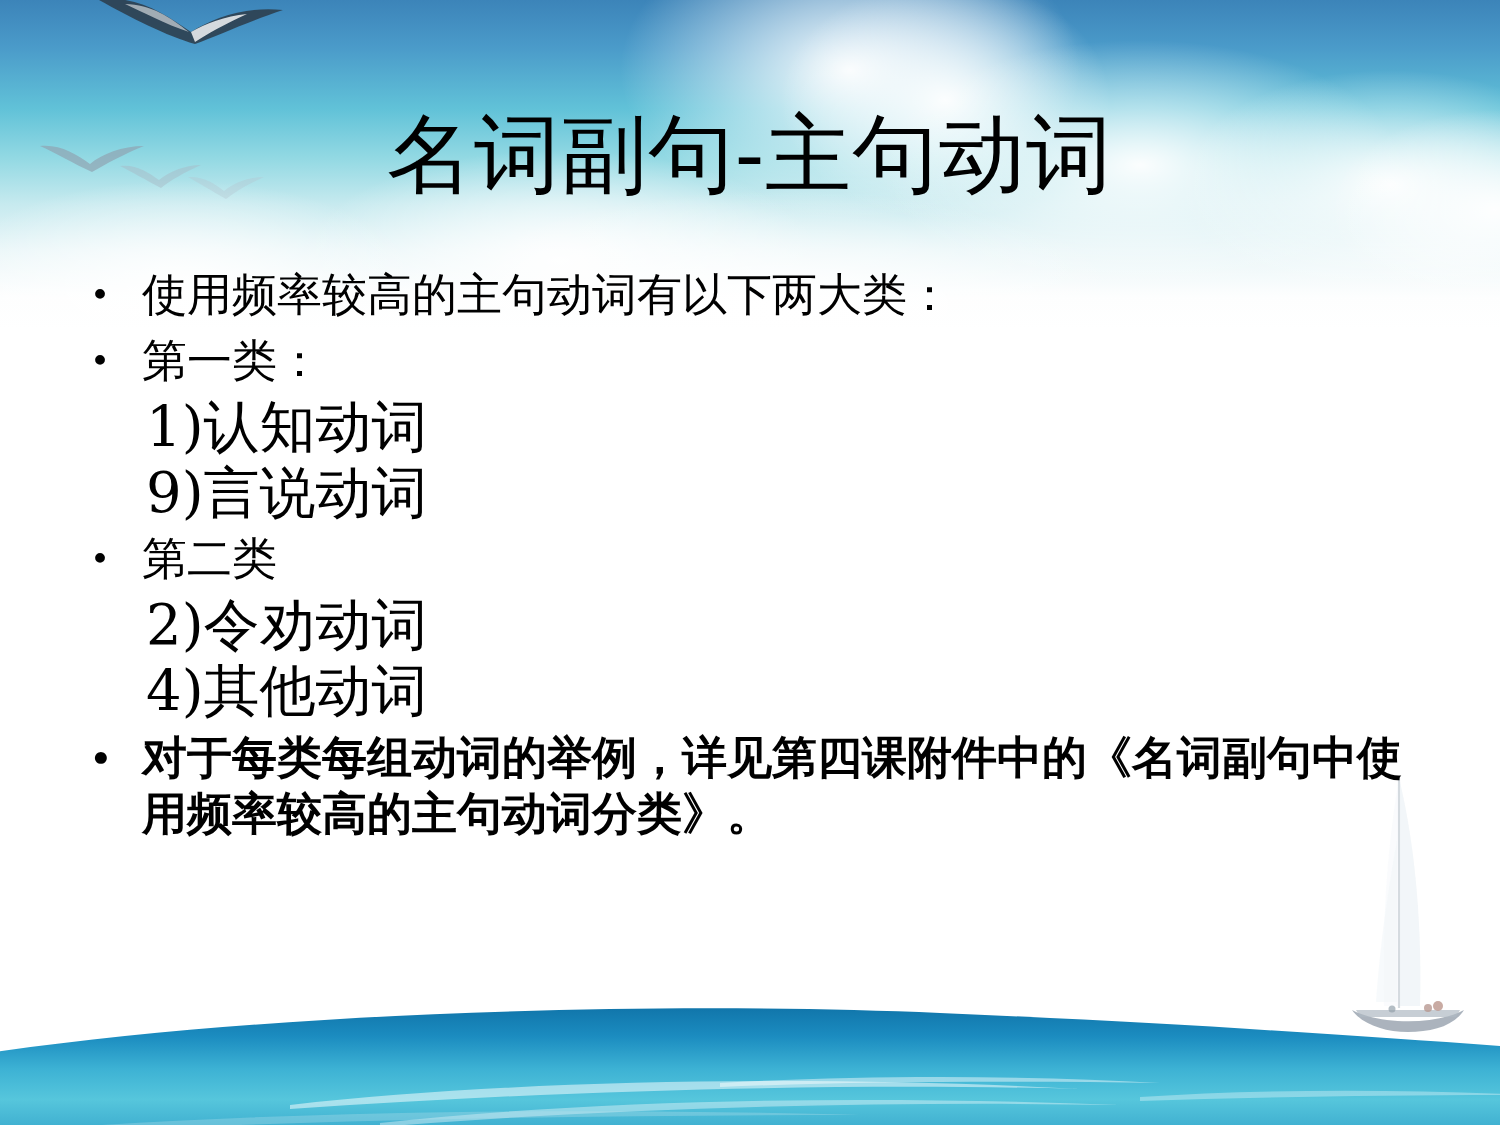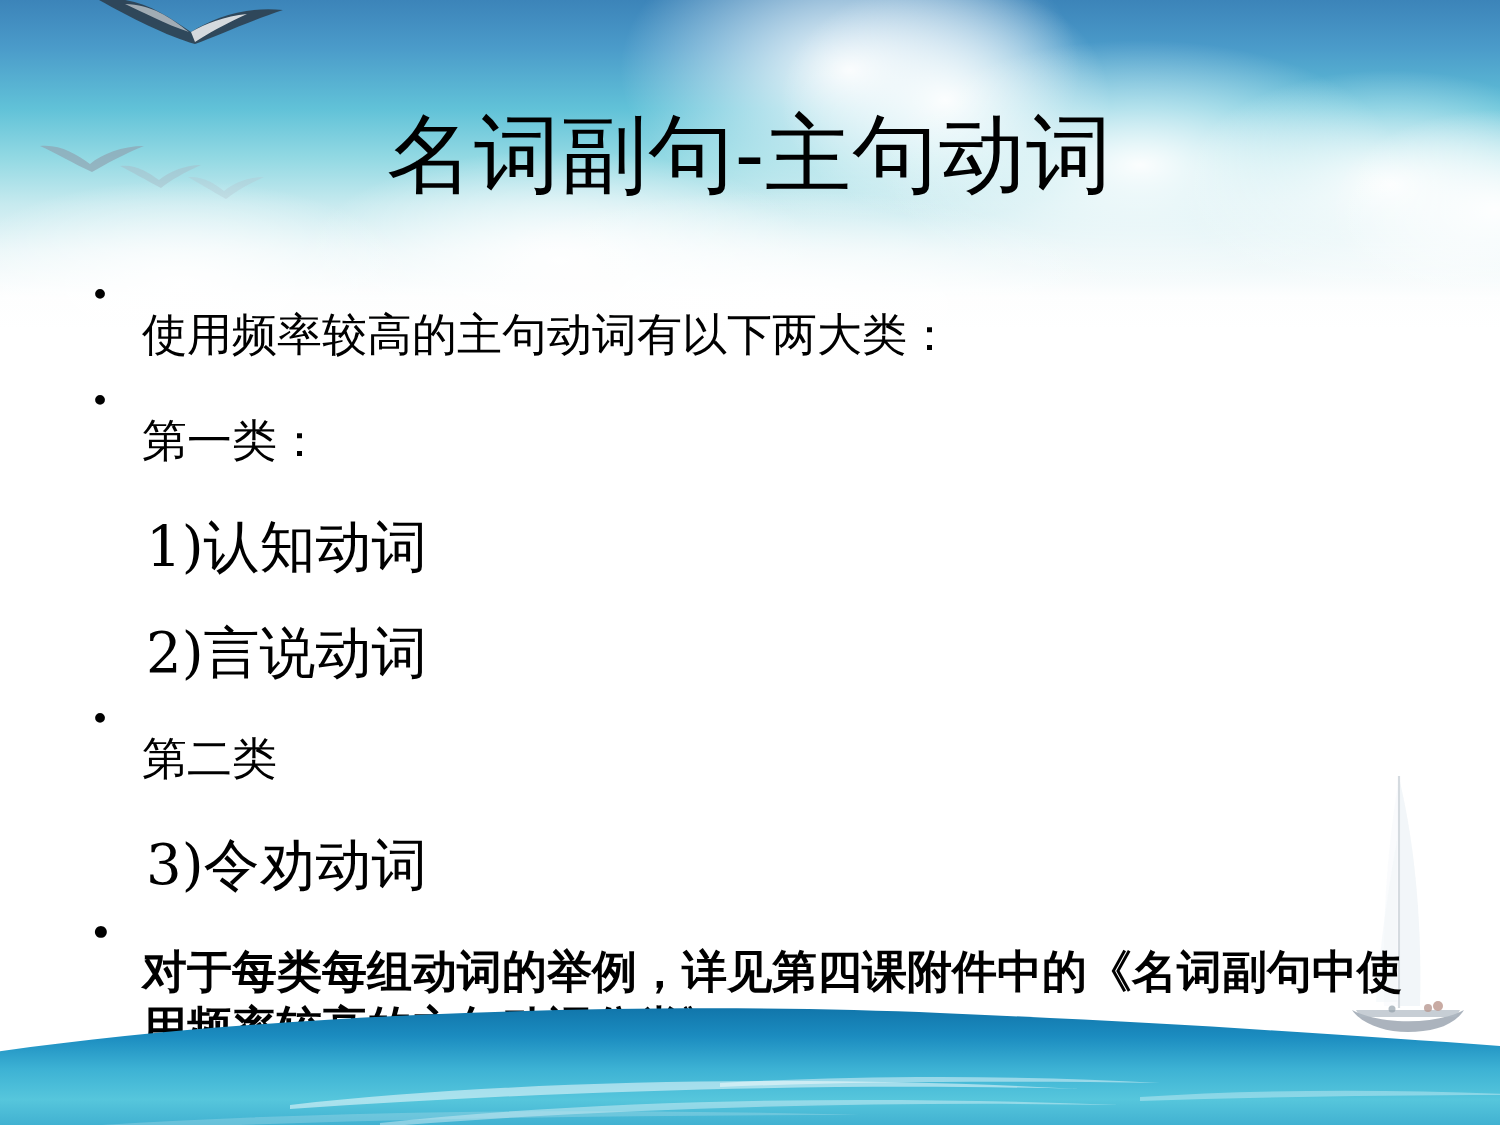--- a/index.html
+++ b/index.html
@@ -120,21 +120,20 @@
     width: 64px;
     text-align: left;
     padding-left: 12px;
     font-size: 34px;
     line-height: 66px;
     box-sizing: border-box;
   }
   .line .txt {
     flex: 1 1 auto;
     white-space: pre-wrap;
-    margin-top: 40px;
   }
   .line.sub .bullet { visibility: hidden; }
   .line.sub .txt {
     padding-left: 4px;
     font-size: 56px;
   }
 
   .line.final {
     font-weight: bold;
     font-size: 45px;
@@ -221,35 +220,39 @@
     </div>
 
     <div class="line sub">
       <span class="bullet"></span>
       <span class="txt">1)认知动词</span>
     </div>
 
 
     <div class="line sub">
       <span class="bullet"></span>
-      <span class="txt">2)言说动词</span>
+      <span class="txt">9)言说动词</span>
     </div>
 
     <div class="line">
       <span class="bullet">•</span>
       <span class="txt">第二类</span>
     </div>
 
 
 
     <div class="line sub">
       <span class="bullet"></span>
-      <span class="txt">3)令劝动词</span>
-    </div>
-
+      <span class="txt">2)令劝动词</span>
+    </div>
+
+    <div class="line sub">
+      <span class="bullet"></span>
+      <span class="txt">4)其他动词</span>
+    </div>
 
     <div class="line final">
       <span class="bullet">•</span>
       <span class="txt">对于每类每组动词的举例，详见第四课附件中的《名词副句中使用频率较高的主句动词分类》。</span>
     </div>
 
   </div>
 
   <div class="ocean">
     <svg width="1580" height="130" viewBox="0 0 1580 130" preserveAspectRatio="none">

